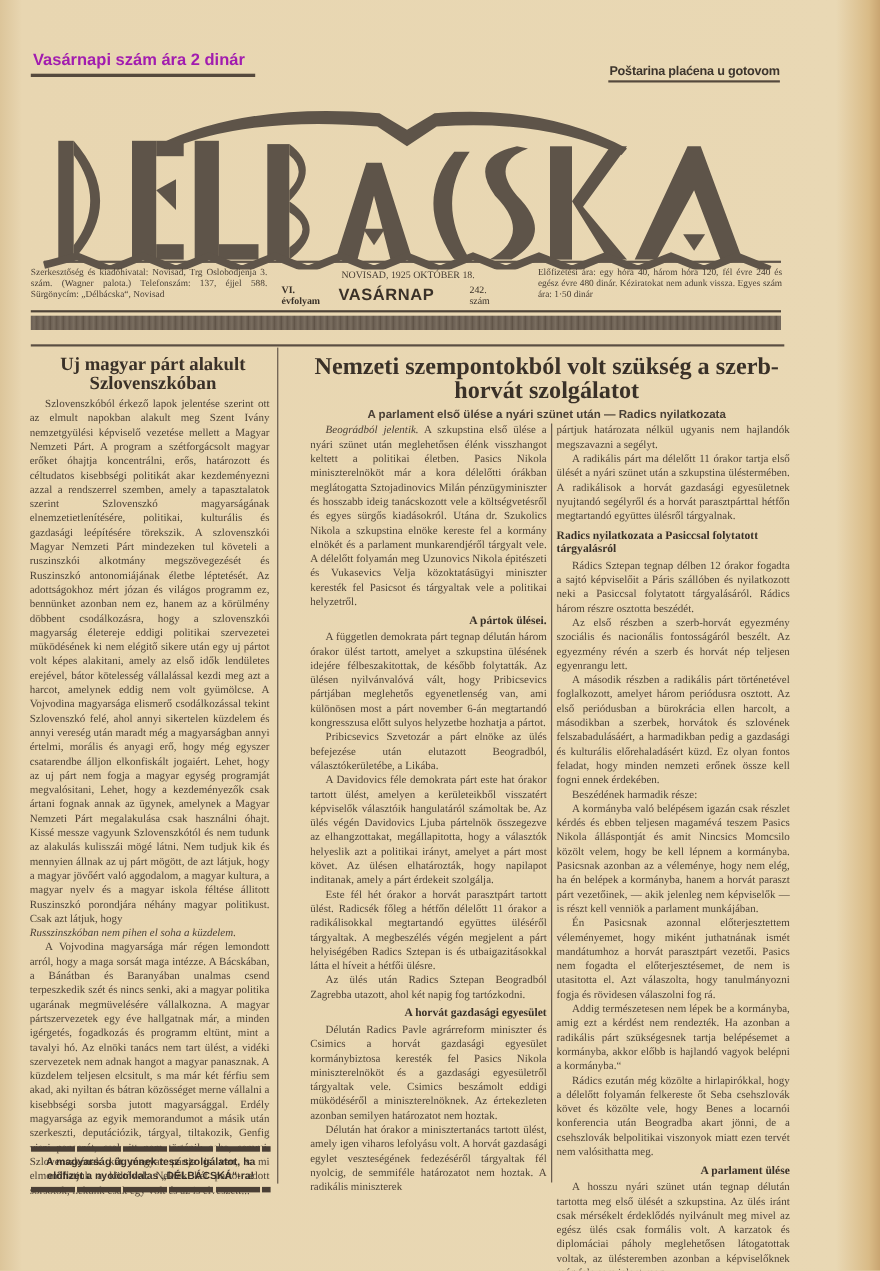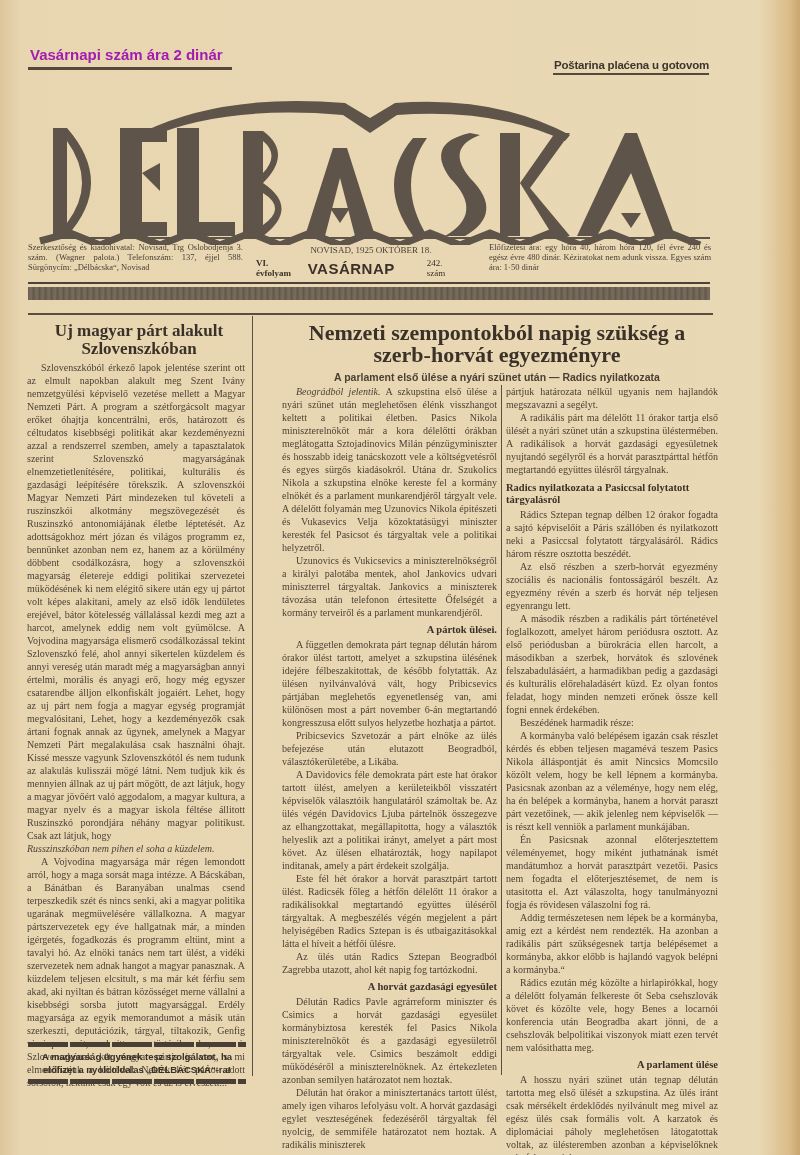--- a/index.html
+++ b/index.html
@@ -117,26 +117,25 @@
   <p class="para">Szlovenszkóból érkező lapok jelentése szerint ott az elmult napokban alakult meg Szent Ivány nemzetgyülési képviselő vezetése mellett a Magyar Nemzeti Párt. A program a szétforgácsolt magyar erőket óhajtja koncentrálni, erős, határozott és céltudatos kisebbségi politikát akar kezdeményezni azzal a rendszerrel szemben, amely a tapasztalatok szerint Szlovenszkó magyarságának elnemzetietlenítésére, politikai, kulturális és gazdasági leépítésére törekszik. A szlovenszkói Magyar Nemzeti Párt mindezeken tul követeli a ruszinszkói alkotmány megszövegezését és Ruszinszkó antonomiájának életbe léptetését. Az adottságokhoz mért józan és világos programm ez, bennünket azonban nem ez, hanem az a körülmény döbbent csodálkozásra, hogy a szlovenszkói magyarság életereje eddigi politikai szervezetei müködésének ki nem elégitő sikere után egy uj pártot volt képes alakitani, amely az első idők lendületes erejével, bátor kötelesség vállalással kezdi meg azt a harcot, amelynek eddig nem volt gyümölcse. A Vojvodina magyarsága elismerő csodálkozással tekint Szlovenszkó felé, ahol annyi sikertelen küzdelem és annyi vereség után maradt még a magyarságban annyi értelmi, morális és anyagi erő, hogy még egyszer csatarendbe álljon elkonfiskált jogaiért. Lehet, hogy az uj párt nem fogja a magyar egység programját megvalósitani, Lehet, hogy a kezdeményezők csak ártani fognak annak az ügynek, amelynek a Magyar Nemzeti Párt megalakulása csak használni óhajt. Kissé messze vagyunk Szlovenszkótól és nem tudunk az alakulás kulisszái mögé látni. Nem tudjuk kik és mennyien állnak az uj párt mögött, de azt látjuk, hogy a magyar jövőért való aggodalom, a magyar kultura, a magyar nyelv és a magyar iskola féltése állitott Ruszinszkó porondjára néhány magyar politikust. Csak azt látjuk, hogy</p>
   <p class="para italic" style="text-indent:0">Russzinszkóban nem pihen el soha a küzdelem.</p>
   <p class="para">A Vojvodina magyarsága már régen lemondott arról, hogy a maga sorsát maga intézze. A Bácskában, a Bánátban és Baranyában unalmas csend terpeszkedik szét és nincs senki, aki a magyar politika ugarának megmüvelésére vállalkozna. A magyar pártszervezetek egy éve hallgatnak már, a minden igérgetés, fogadkozás és programm eltünt, mint a tavalyi hó. Az elnöki tanács nem tart ülést, a vidéki szervezetek nem adnak hangot a magyar panasznak. A küzdelem teljesen elcsitult, s ma már két férfiu sem akad, aki nyiltan és bátran közösséget merne vállalni a kisebbségi sorsba jutott magyarsággal. Erdély magyarsága az egyik memorandumot a másik után szerkeszti, deputációzik, tárgyal, tiltakozik, Genfig viszi panaszát, csak itt nem történik soha, semmi. Szlovenszkónak két magyar pártja is van, s mi elmondhatjuk a költővel: Nektek két pártot adott sorsotok, nekünk csak egy volt és az is elveszett...</p>
 </div>
 <div class="abs promo">
   <div class="promo-bar"></div>
   <div class="promo-text">A magyarság ügyének tesz szolgálatot, ha előfizet a nyolcoldalas „DÉLBÁCSKÁ“-ra!</div>
   <div class="promo-bar"></div>
 </div>
 
-<div class="abs headline2">Nemzeti szempontokból napig szükség a szerb-horvát egyezményre</div>
+<div class="abs headline2">Nemzeti szempontokból volt szükség a szerb-horvát szolgálatot</div>
 <div class="abs subhead2">A parlament első ülése a nyári szünet után — Radics nyilatkozata</div>
 
 <div class="abs body-text col2">
   <p class="para"><span class="italic">Beográdból jelentik.</span> <span>A szkupstina első ülése a nyári szünet után meglehetősen élénk visszhangot keltett a politikai életben. Pasics Nikola miniszterelnököt már a kora délelőtti órákban meglátogatta Sztojadinovics Milán pénzügyminiszter és hosszabb ideig tanácskozott vele a költségvetésről és egyes sürgős kiadásokról. Utána dr. Szukolics Nikola a szkupstina elnöke kereste fel a kormány elnökét és a parlament munkarendjéről tárgyalt vele. A délelőtt folyamán meg Uzunovics Nikola épitészeti és Vukasevics Velja közoktatásügyi miniszter keresték fel Pasicsot és tárgyaltak vele a politikai helyzetről.</span></p>
-  <p class="para">Uzunovics és Vukicsevics a miniszterelnökségről a királyi palotába mentek, ahol Jankovics udvari miniszterrel tárgyaltak. Jankovics a miniszterek távozása után telefonon értesitette Őfelségét a kormány terveiről és a parlament munkarendjéről.</p>
   <div class="sub-h">A pártok ülései.</div>
   <p class="para">A független demokrata párt tegnap délután három órakor ülést tartott, amelyet a szkupstina ülésének idejére félbeszakitottak, de később folytatták. Az ülésen nyilvánvalóvá vált, hogy Pribicsevics pártjában meglehetős egyenetlenség van, ami különösen most a párt november 6-án megtartandó kongresszusa előtt sulyos helyzetbe hozhatja a pártot.</p>
   <p class="para">Pribicsevics Szvetozár a párt elnöke az ülés befejezése után elutazott Beogradból, választókerületébe, a Likába.</p>
   <p class="para">A Davidovics féle demokrata párt este hat órakor tartott ülést, amelyen a kerületeikből visszatért képviselők választóik hangulatáról számoltak be. Az ülés végén Davidovics Ljuba pártelnök összegezve az elhangzottakat, megállapitotta, hogy a választók helyeslik azt a politikai irányt, amelyet a párt most követ. Az ülésen elhatározták, hogy napilapot inditanak, amely a párt érdekeit szolgálja.</p>
   <p class="para">Este fél hét órakor a horvát parasztpárt tartott ülést. Radicsék főleg a hétfőn délelőtt 11 órakor a radikálisokkal megtartandó együttes üléséről tárgyaltak. A megbeszélés végén megjelent a párt helyiségében Radics Sztepan is és utbaigazitásokkal látta el híveit a hétfői ülésre.</p>
   <p class="para">Az ülés után Radics Sztepan Beogradból Zagrebba utazott, ahol két napig fog tartózkodni.</p>
   <div class="sub-h">A horvát gazdasági egyesület</div>
   <p class="para">Délután Radics Pavle agrárreform miniszter és Csimics a horvát gazdasági egyesület kormánybiztosa keresték fel Pasics Nikola miniszterelnököt és a gazdasági egyesületről tárgyaltak vele. Csimics beszámolt eddigi müködéséről a miniszterelnöknek. Az értekezleten azonban semilyen határozatot nem hoztak.</p>
   <p class="para">Délután hat órakor a minisztertanács tartott ülést, amely igen viharos lefolyásu volt. A horvát gazdasági egylet veszteségének fedezéséről tárgyaltak fél nyolcig, de semmiféle határozatot nem hoztak. A radikális miniszterek</p>
 </div>

